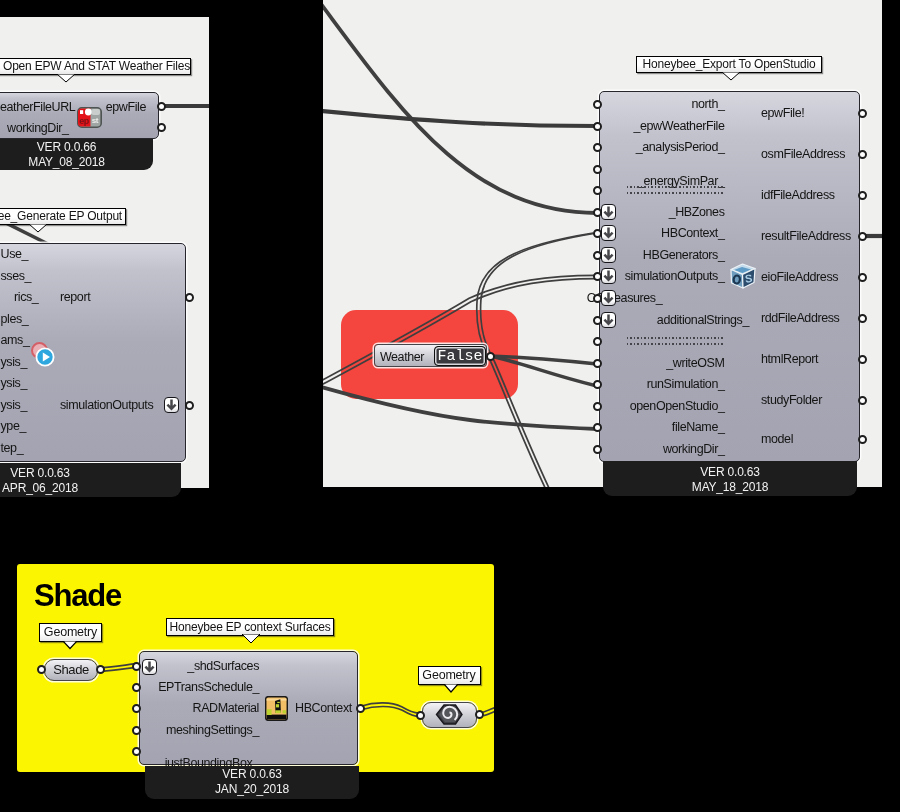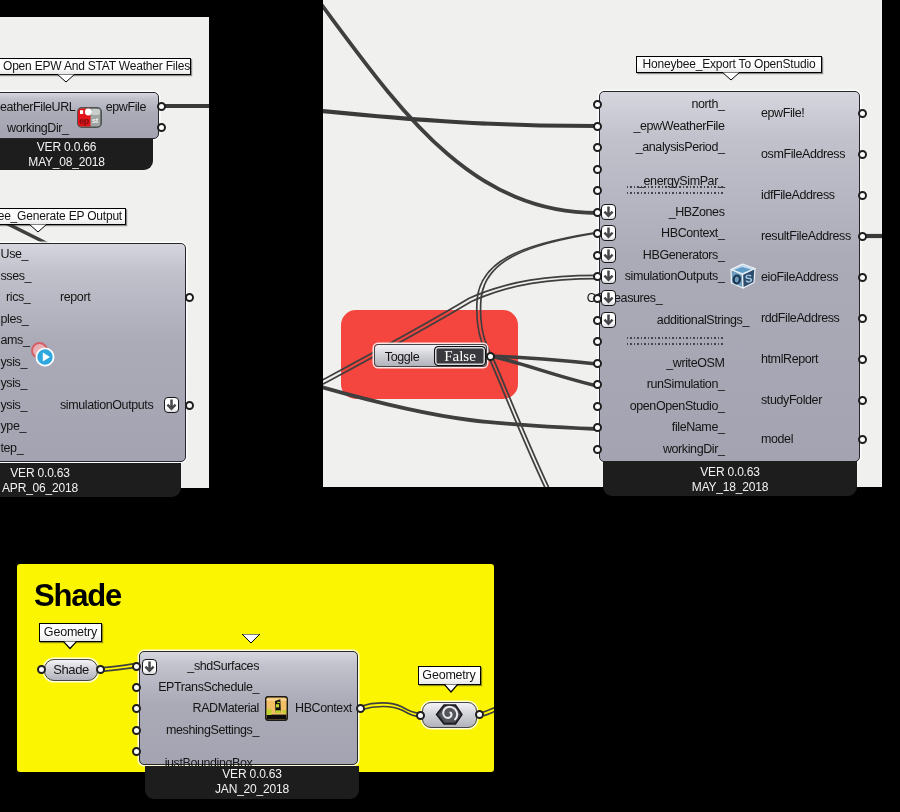--- a/index.html
+++ b/index.html
@@ -66,21 +66,21 @@
 
 <div class="tag" id="tag2" style="left:-55px;top:208px;width:181px;height:17px;text-align:right;padding-right:3px;">Honeybee_Generate EP Output</div>
 <svg class="wsvg" style="left:28px;top:224px;" width="20" height="9">
       <polygon points="1,0 19,0 10,8" fill="#FFF" stroke="#000" stroke-width="1"></polygon>
     </svg>
 
 <div class="comp" style="left:-62px;top:243px;width:248px;height:219px;"></div>
 <div id="c2labels">
       <div class="t" style="left:0.5px;top:247px;">Use_</div>
       <div class="t" style="left:0.5px;top:268.5px;">sses_</div>
-      <div class="t" style="left:6px;top:290px;">rics_</div>
+      <div class="t" style="left:14px;top:290px;">rics_</div>
       <div class="t" style="left:0.5px;top:311.5px;">ples_</div>
       <div class="t" style="left:0.5px;top:333px;">ams_</div>
       <div class="t" style="left:0.5px;top:354.5px;">ysis_</div>
       <div class="t" style="left:0.5px;top:376px;">ysis_</div>
       <div class="t" style="left:0.5px;top:397.5px;">ysis_</div>
       <div class="t" style="left:0.5px;top:419px;">ype_</div>
       <div class="t" style="left:0.5px;top:440.5px;">tep_</div>
       <div class="t" style="left:60px;top:290px;">report</div>
       <div class="t" style="left:60px;top:397.5px;">simulationOutputs</div>
     </div>
@@ -213,23 +213,23 @@
         <polygon points="2,7.5 13.5,12.5 14,26 2.5,21" fill="#6E9CBE" stroke="#EDF3F7" stroke-width="1.2" stroke-linejoin="round"></polygon>
         <polygon points="13.5,12.5 26,6.5 25,20.5 14,26" fill="#2C4C6E" stroke="#EDF3F7" stroke-width="1.2" stroke-linejoin="round"></polygon>
         <ellipse cx="7.8" cy="17.5" rx="3.1" ry="4" fill="none" stroke="#1C3852" stroke-width="2.2" transform="rotate(6 7.8 17.5)"></ellipse>
         <text x="16" y="20.5" font-size="11" font-weight="bold" fill="#A8CCE4" font-family="Liberation Sans" transform="rotate(-7 19 17)">S</text>
       </svg>
     </div>
 
 <div class="verbox" style="left:603px;top:461px;width:254px;height:35px;padding-top:3.5px;">VER 0.0.63<br>MAY_18_2018</div>
 
 <div class="caps" style="left:374px;top:344px;width:113px;height:23px;border-radius:4px;"></div>
-<div class="t" style="left:372px;top:350px;width:60px;text-align:center;">Toggle</div>
+<div class="t" style="left:372px;top:350px;width:60px;text-align:center;">Weather</div>
 <div style="position:absolute;left:434px;top:346px;width:52px;height:20px;background:#3A3A3E;border:1px solid #101010;border-radius:4px;box-shadow:inset 0 0 0 1.5px #D8D8DC;">
-  <div style="position:absolute;left:0;top:1px;width:100%;text-align:center;font-family:Liberation Serif, serif;font-size:15px;color:#FFF;">False</div>
+  <div style="position:absolute;left:0;top:1px;width:100%;text-align:center;font-family:Liberation Mono, monospace;font-size:15px;color:#FFF;">False</div>
 </div>
 <div class="bump" style="left:486px;top:352px;"></div>
 
 <div style="position:absolute;left:17px;top:564px;width:477px;height:208px;border-radius:3px;background:#FCF502;"></div>
 <div style="position:absolute;left:34px;top:578px;font-size:31px;font-weight:bold;color:#000;letter-spacing:-1.2px;">Shade</div>
 
 <svg class="wsvg" style="left:17px;top:564px;" width="477" height="208" viewBox="17 564 477 208">
   <g stroke="#3F3F3F" stroke-width="1.7" fill="none">
     <path transform="translate(-0.3,-1.8)" d="M 102 669.5 C 112 669, 124 667, 136 665.5"></path>
     <path transform="translate(0.3,1.8)" d="M 102 669.5 C 112 669, 124 667, 136 665.5"></path>
@@ -243,20 +243,21 @@
 <div class="tag" style="left:39px;top:622.5px;width:63px;height:19px;line-height:17px;text-align:center;font-size:12.5px;">Geometry</div>
 <svg class="wsvg" style="left:62px;top:640.5px;" width="17" height="9">
       <polygon points="1,0 15,0 8,7.5" fill="#FFF" stroke="#000" stroke-width="1.2"></polygon>
     </svg>
 
 <div class="caps" style="left:44px;top:658.5px;width:54px;height:22px;border-radius:10px;"></div>
 <div class="t" style="left:44px;top:662.5px;width:54px;text-align:center;font-size:13px;">Shade</div>
 <div class="bump" style="left:37px;top:665px;"></div>
 <div class="bump" style="left:95.5px;top:665px;"></div>
 
+<div class="tag" style="left:166px;top:618px;width:168px;height:18px;line-height:16px;text-align:center;font-size:12px;">Honeybee EP context Surfaces</div>
 <svg class="wsvg" style="left:241px;top:634px;" width="20" height="10">
       <polygon points="1,0 19,0 10,9" fill="#FFF" stroke="#000" stroke-width="1"></polygon>
     </svg>
 
 <div class="comp" style="left:139px;top:651px;width:219px;height:114px;"></div>
 <div id="c3labels">
       <div class="t tr" style="left:59px;top:659px;width:200px;">_shdSurfaces</div>
       <div class="bump" style="left:132px;top:662px;"></div>
       <div class="t tr" style="left:59px;top:680px;width:200px;">EPTransSchedule_</div>
       <div class="bump" style="left:132px;top:683px;"></div>

